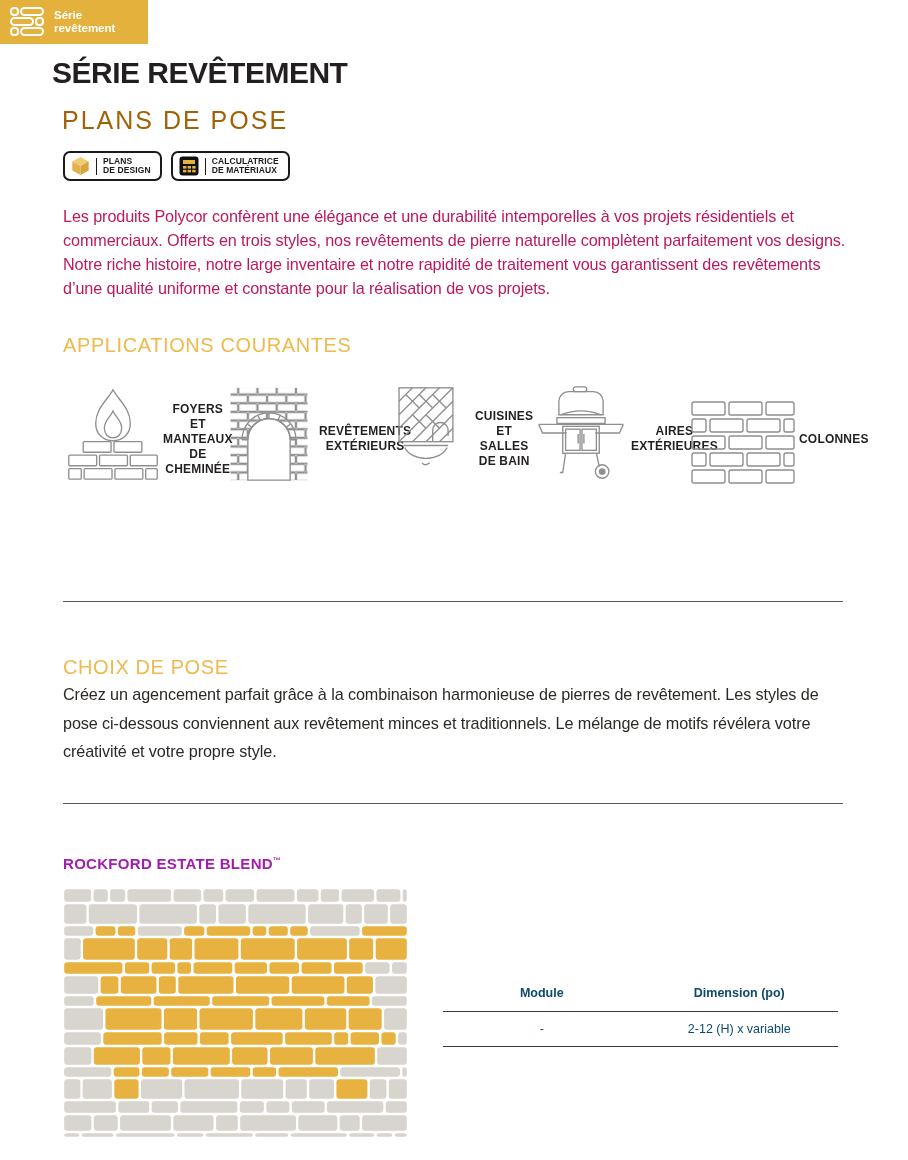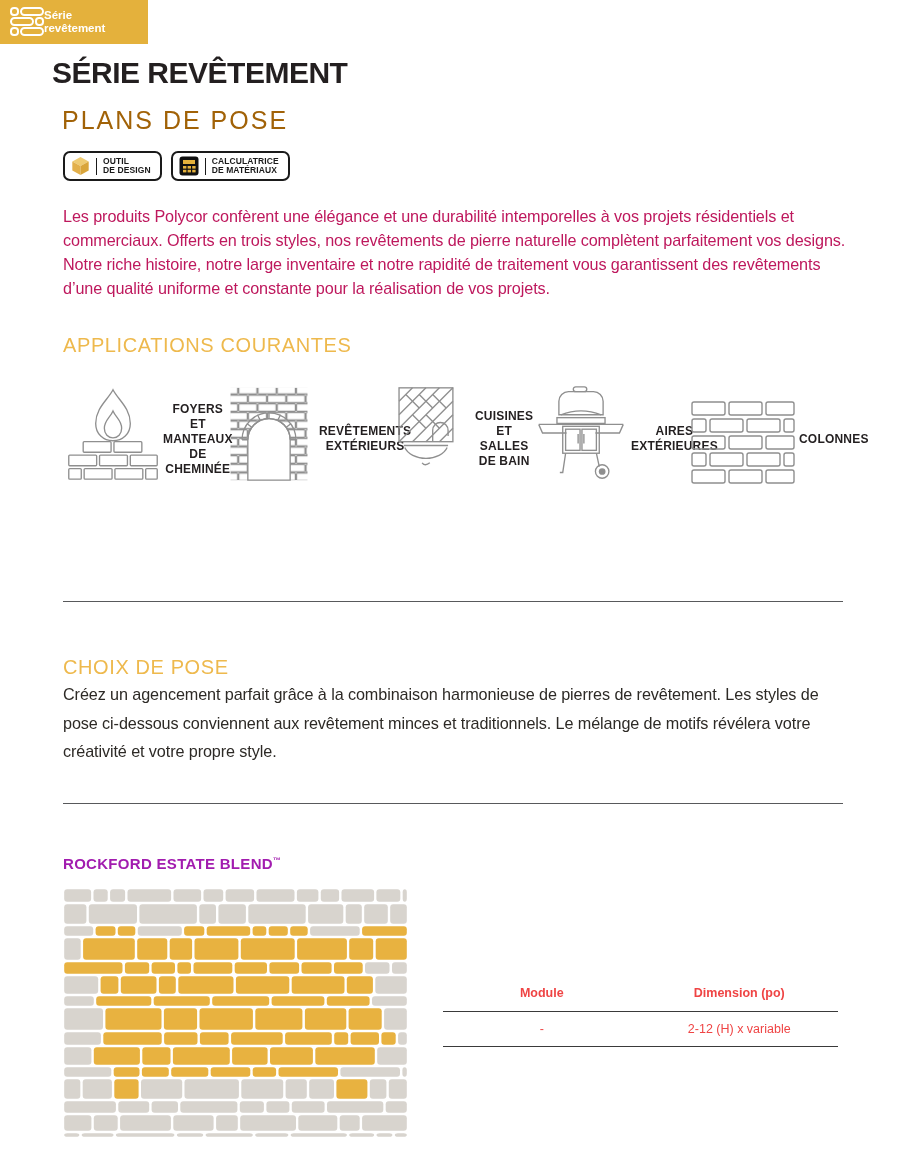--- a/index.html
+++ b/index.html
@@ -2,21 +2,21 @@
 <html><head>
 <meta charset="utf-8">
 <style>
   * { margin:0; padding:0; box-sizing:border-box; }
   html,body { background:#ffffff; }
   body { font-family:"Liberation Sans", sans-serif; color:#2d2a26; }
   .page { position:relative; width:908px; height:1160px; background:#fff; overflow:hidden; }
 
   
   .badge { position:absolute; left:0; top:0; width:148px; height:44px; background:#E4B13C;
-           display:flex; align-items:center; padding-left:10px; }
+           display:flex; align-items:center; gap:10px; padding-left:10px; }
   .badge-label { color:#fff; font-weight:bold; font-size:11.5px; line-height:1.15; }
 
   
   .title { position:absolute; left:52px; top:56px; font-size:30px; font-weight:900;
            letter-spacing:-0.5px; color:#231F20; white-space:nowrap; }
   .subtitle { position:absolute; left:62px; top:106px; font-size:25px; font-weight:400;
               letter-spacing:2px; color:#a16207; white-space:nowrap; }
 
   
   .btn-row { position:absolute; left:63px; top:151px; display:flex; gap:9px; }
@@ -46,21 +46,21 @@
   .divider { position:absolute; left:63px; width:780px; height:0; border-top:1px solid #58595B; }
   .div1 { top:601px; } .div2 { top:803px; }
 
   
   .rockford { position:absolute; left:63px; top:855px; font-size:15px; font-weight:800;
               letter-spacing:0.3px; color:#a21caf; }
   .rockford sup { font-size:8px; font-weight:bold; }
   .stone-wrap { position:absolute; left:63px; top:888px; width:345px; height:250px; background:#fff; }
 
   
-  .spec-table { position:absolute; left:443px; top:986px; width:395px; font-size:12.5px; color:#ef4444; }
+  .spec-table { position:absolute; left:443px; top:986px; width:395px; font-size:12.5px; color:#0c4a6e; }
   .spec-head { display:flex; height:26px; align-items:flex-start; border-bottom:1.5px solid #3a3a3a; }
   .spec-row { display:flex; height:35px; align-items:center; border-bottom:1.5px solid #3a3a3a; }
   .spec-cell { width:50%; text-align:center; }
   .spec-head .spec-cell { font-weight:bold; }
 </style>
 </head>
 <body>
 
 <div class="page">
 
@@ -86,21 +86,21 @@
 
   <div class="btn-row">
     <div class="pill-btn">
       <svg width="19" height="20" viewBox="0 0 20 22">
         <polygon points="10,1 19,6 10,11 1,6" fill="#EFCB72"></polygon>
         <polygon points="1,6 10,11 10,21 1,16" fill="#E3B04B"></polygon>
         <polygon points="19,6 10,11 10,21 19,16" fill="#D9A53B"></polygon>
       </svg>
       <div class="pill-sep"></div>
       <div class="pill-text">
-        <span style="display:block">OUTIL</span>
+        <span style="display:block">PLANS</span>
         <span style="display:block">DE DESIGN</span>
       </div>
     </div>
     <div class="pill-btn">
       <svg width="20" height="20" viewBox="0 0 20 20">
         <rect x="0.5" y="0.5" width="19" height="19" rx="3" fill="#111111"></rect>
         <rect x="4" y="4" width="12" height="4" fill="#E4B13C"></rect>
         <rect x="4" y="10" width="3.4" height="2.6" fill="#E4B13C"></rect>
           <rect x="8.6" y="10" width="3.4" height="2.6" fill="#E4B13C"></rect>
           <rect x="13.2" y="10" width="3.4" height="2.6" fill="#E4B13C"></rect>

